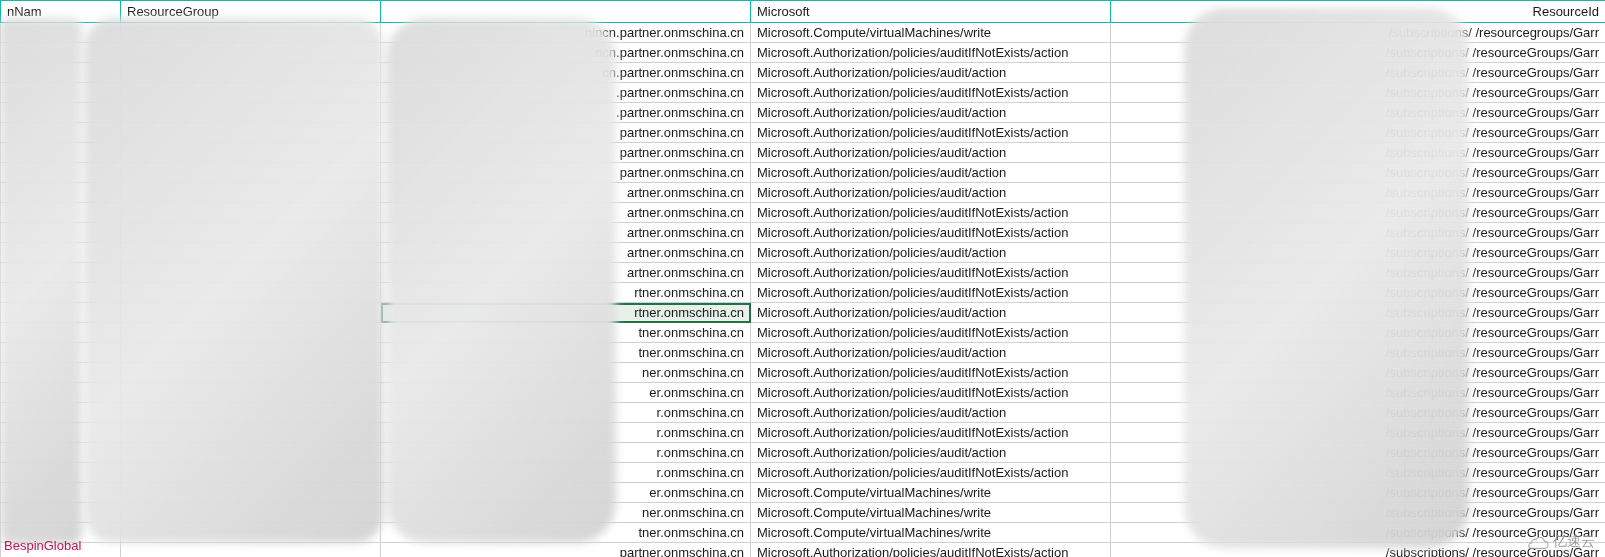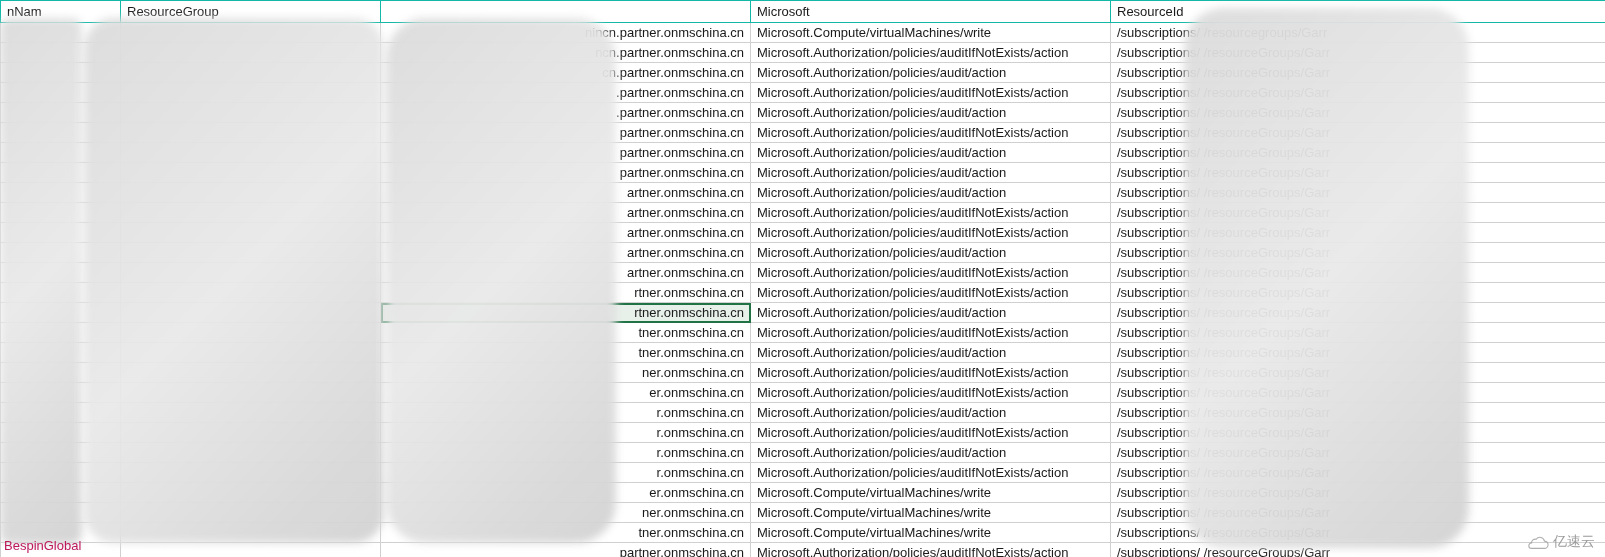--- a/index.html
+++ b/index.html
@@ -37,21 +37,21 @@
       border: 1px solid #d0d0d0;
       height: 19.5px;
       white-space: nowrap;
       overflow: hidden;
       text-overflow: clip;
     }
     .col-a { width: 120px; }
     .col-b { width: 260px; }
     .col-c { width: 370px; }
     .col-d { width: 360px; }
-    .col-e { width: 495px; }
+    .col-e { width: 495px; text-align: right; }
 
     .blur-block {
       position: absolute;
       background: linear-gradient(135deg, #dcdcdc, #e9e9e9, #d2d2d2);
       filter: blur(4px);
       opacity: 0.95;
       pointer-events: none;
     }
     .blur1 { top: 18px; left: 0; width: 82px; height: 526px; border-radius: 10px;}
     .blur2 { top: 18px; left: 84px; width: 300px; height: 525px; border-radius: 30px;}

